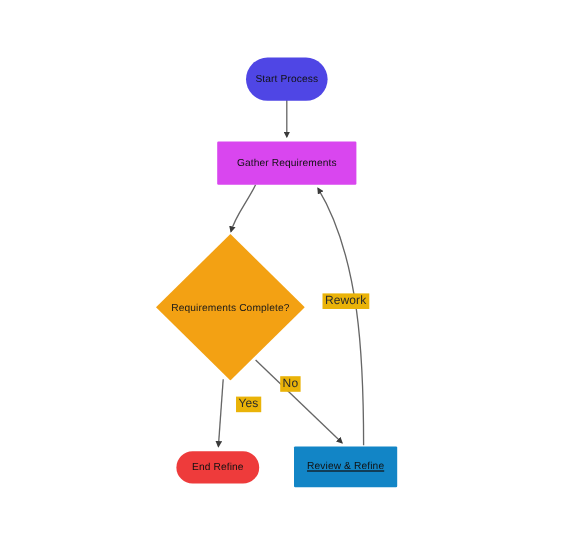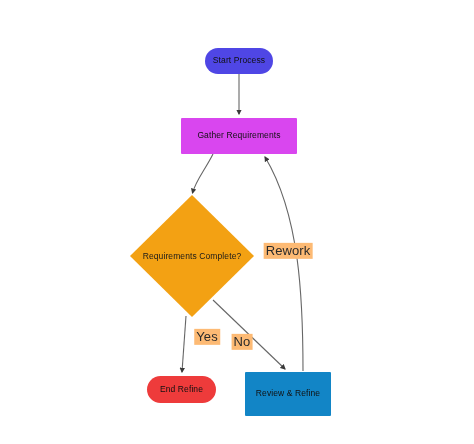--- a/index.html
+++ b/index.html
@@ -63,23 +63,23 @@
   .node-decision-label {
     position: relative;
     font-size: 8.5px;
     color: #1a1a1a;
     white-space: nowrap;
     letter-spacing: 0.1px;
     z-index: 1;
   }
   .edge-label {
     position: absolute;
-    font-size: 13px;
+    font-size: 10px;
     color: #2a2a2a;
-    background: #fdba74;
+    background: #eab308;
     padding: 1px 2px;
     letter-spacing: 0.1px;
     white-space: nowrap;
     z-index: 3;
     line-height: 1.1;
   }
 </style>
 </head>
 <body style="background: rgb(255, 255, 255);">
 
@@ -93,40 +93,40 @@
     </defs>
     <g id="edge-paths" fill="none" stroke="#777777" stroke-width="1.1">
         <path d="M 239 74 L 239 114" stroke="#666666" stroke-width="1.1" fill="none" marker-end="url(#arrowhead)"></path>
         <path d="M 213 154 C 205 170 196 180 192.5 193" stroke="#666666" stroke-width="1.1" fill="none" marker-end="url(#arrowhead)"></path>
         <path d="M 186 316 L 182 372" stroke="#666666" stroke-width="1.1" fill="none" marker-end="url(#arrowhead)"></path>
         <path d="M 213 300 L 285 369" stroke="#666666" stroke-width="1.1" fill="none" marker-end="url(#arrowhead)"></path>
         <path d="M 303 371 C 303 300 300 215 265 157" stroke="#666666" stroke-width="1.1" fill="none" marker-end="url(#arrowhead)"></path>
       </g>
   </svg>
 
-  <div class="node node-terminator" style="left: 205px; top: 48px; width: 68px; height: 26px; background: rgb(79, 70, 229); color: rgb(17, 17, 17);">
+  <div class="node node-terminator" style="left: 205px; top: 48px; width: 68px; height: 36px; background: rgb(79, 70, 229); color: rgb(17, 17, 17);">
     <span>Start Process</span>
   </div>
 
   <div class="node node-process" style="left: 181px; top: 118px; width: 116px; height: 36px; background: #d946ef; color: rgb(17, 17, 17);">
     <span>Gather Requirements</span>
   </div>
 
   <div class="node-decision-wrap" style="left: 130px; top: 195px; width: 124px; height: 122px; color: rgb(17, 17, 17);">
     <svg class="node-decision-shape" viewBox="0 0 100 100" preserveAspectRatio="none">
       <polygon points="50,0 100,50 50,100 0,50" fill="#f3a113"></polygon>
     </svg>
     <span class="node-decision-label">Requirements Complete?</span>
   </div>
 
   <div class="node node-terminator" style="left: 147px; top: 376px; width: 69px; height: 27px; background: rgb(238, 59, 59); color: rgb(17, 17, 17);">
     <span>End Refine</span>
   </div>
 
-  <div class="node node-process" style="left: 245px; top: 372px; width: 86px; height: 44px; background: rgb(18, 133, 198); color: rgb(17, 17, 17);">
+  <div class="node node-process" style="left: 245px; top: 372px; width: 86px; height: 34px; background: rgb(18, 133, 198); color: rgb(17, 17, 17); text-decoration: underline;">
     <span>Review &amp; Refine</span>
   </div>
 
   <div class="edge-label" style="left: 179px; top: 337px; transform: translate(-50%, -50%); margin-left: 28px;">Yes</div>
-  <div class="edge-label" style="left: 242px; top: 342px; transform: translate(-50%, -50%);">No</div>
+  <div class="edge-label" style="left: 242px; top: 320px; transform: translate(-50%, -50%);">No</div>
   <div class="edge-label" style="left: 288px; top: 251px; transform: translate(-50%, -50%);">Rework</div>
 
 </div>
 
 </body></html>

